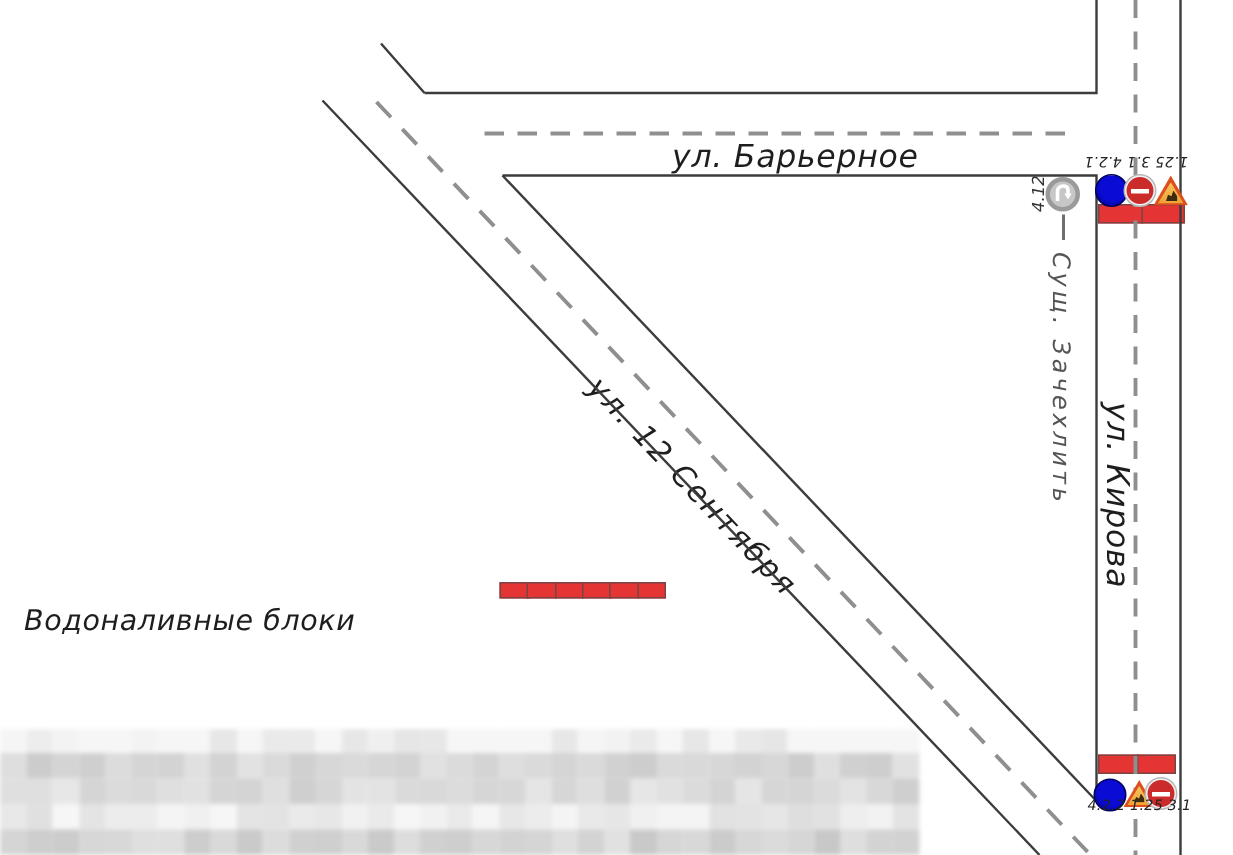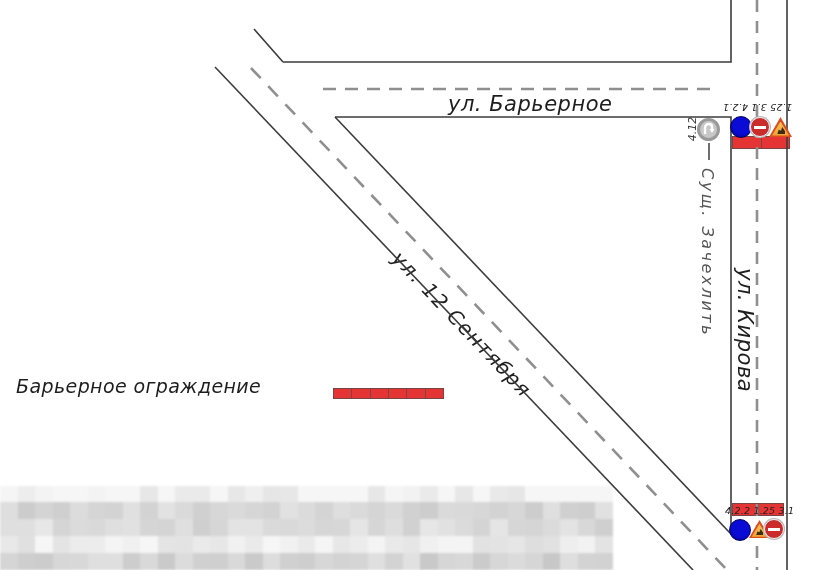--- a/index.html
+++ b/index.html
@@ -271,21 +271,21 @@
     <path d="M335,117 L731,117 L731,533" stroke="var(--road-line)" stroke-width="1.6" fill="none"></path>
     <path d="M335,117 L730,533" stroke="var(--road-line)" stroke-width="1.6" fill="none"></path>
     <path d="M215,67 L693,570" stroke="var(--road-line)" stroke-width="1.6" fill="none"></path>
     <path d="M787,0 V570" stroke="var(--road-line)" stroke-width="1.6" fill="none"></path>
   </svg>
 
   <div class="lbl street" style="left:448px;top:92px;">ул. Барьерное</div>
   <div class="lbl street street-vert" style="left:757px;top:268px;">ул. Кирова</div>
   <div class="lbl street-diag" style="left:404px;top:247px;">ул. 12 Сентября</div>
 
-  <div class="lbl legend-item" style="left:16px;top:376px;">Барьерное ограждение</div>
+  <div class="lbl legend-item" style="left:16px;top:404px;">Водоналивные блоки</div>
   <div class="barrier z5" style="left:333px;top:388px;width:110px;height:11px;">
     <i></i>
       <i></i>
       <i></i>
       <i></i>
       <i></i>
       <i></i>
   </div>
 
   <div class="sign sign-existing" style="left:697px;top:118px;">
@@ -317,15 +317,15 @@
       <i></i>
     </div>
   <div class="sign sign-blue" style="left:729px;top:519px;"></div>
   <div class="sign tri-outer" style="left:749px;top:520px;width:21px;height:18px;">
     <span class="tri-inner" style="left:2.7px;top:4px;width:15.5px;height:12.7px;"></span>
     <span class="tri-figure" style="left:6px;top:9px;width:8px;height:6px;"></span>
   </div>
   <div class="sign sign-noentry" style="left:764px;top:519px;">
       <span class="bar" style="position:absolute;left:3px;right:3px;top:7.5px;height:3.5px;background:#fff;"></span>
     </div>
-  <div class="lbl sign-codes z5" style="left:725px;top:506px;width:62px;">4.2.2 1.25 3.1</div>
+  <div class="lbl sign-codes z5" style="left:725px;top:533px;width:62px;">4.2.2 1.25 3.1</div>
 
 </div>
 
 </body></html>

